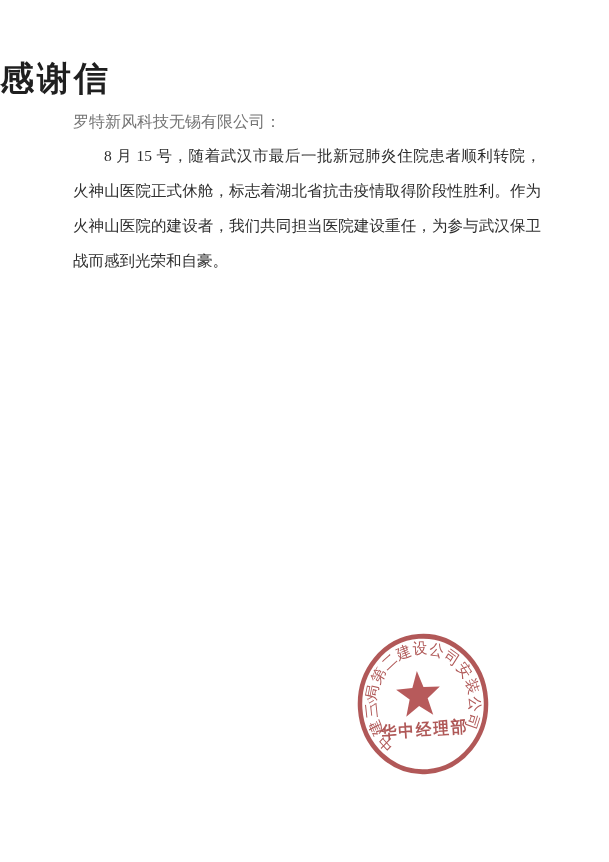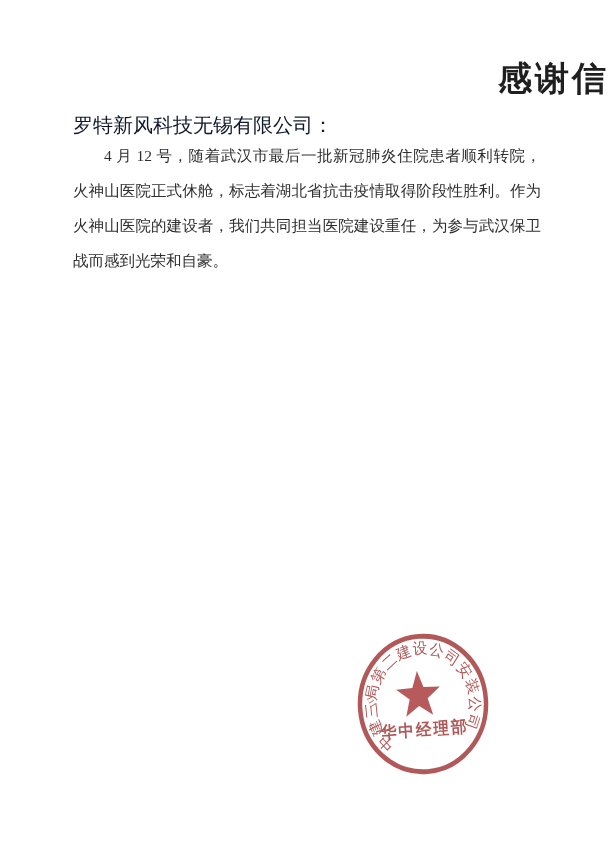--- a/index.html
+++ b/index.html
@@ -14,32 +14,32 @@
     background: #ffffff;
     overflow: hidden;
     font-family: "Liberation Serif", "DejaVu Serif", serif;
     color: #303030;
   }
   .title {
     position: absolute;
     top: 56px;
     left: 0;
     width: 100%;
-    text-align: right;
+    text-align: left;
     font-size: 34px;
     font-weight: bold;
     letter-spacing: 3px;
     color: #1f1f1f;
   }
   .recipient {
     position: absolute;
     top: 112px;
     left: 73px;
-    font-size: 20px;
-    color: #0f172a;
+    font-size: 16px;
+    color: #737373;
   }
   .body-text {
     position: absolute;
     top: 138px;
     left: 73px;
     width: 468px;
     font-size: 15.5px;
     line-height: 35px;
     text-align: justify;
     color: #2e2e2e;
@@ -85,21 +85,21 @@
 </head>
 <body>
 
 <div class="page">
 
   <div class="title">感谢信</div>
 
   <div class="recipient">罗特新风科技无锡有限公司：</div>
 
   <div class="body-text">
-    <p>4 月 12 号，随着武汉市最后一批新冠肺炎住院患者顺利转院，火神山医院正式休舱，标志着湖北省抗击疫情取得阶段性胜利。作为火神山医院的建设者，我们共同担当医院建设重任，为参与武汉保卫战而感到光荣和自豪。</p>
+    <p>8 月 15 号，随着武汉市最后一批新冠肺炎住院患者顺利转院，火神山医院正式休舱，标志着湖北省抗击疫情取得阶段性胜利。作为火神山医院的建设者，我们共同担当医院建设重任，为参与武汉保卫战而感到光荣和自豪。</p>
   </div>
 
   <svg class="seal" viewBox="-91 -98 182 196" xmlns="http://www.w3.org/2000/svg">
     <g transform="scale(1,1.075)">
       <g transform="rotate(-4)">
 
         <circle cx="0" cy="0" r="63" fill="none" stroke-width="4.5" opacity="0.95" stroke="#a5403f"></circle>
 
         <path transform="translate(-4,-8)" d="M 0,-23 L 5.58,-7.69 L 21.9,-7.1 L 9.03,2.94 L 13.5,18.6 L 0,9.5 L -13.5,18.6 L -9.03,2.94 L -21.9,-7.1 L -5.58,-7.69 Z" opacity="0.95" fill="#ad4243"></path>
 

